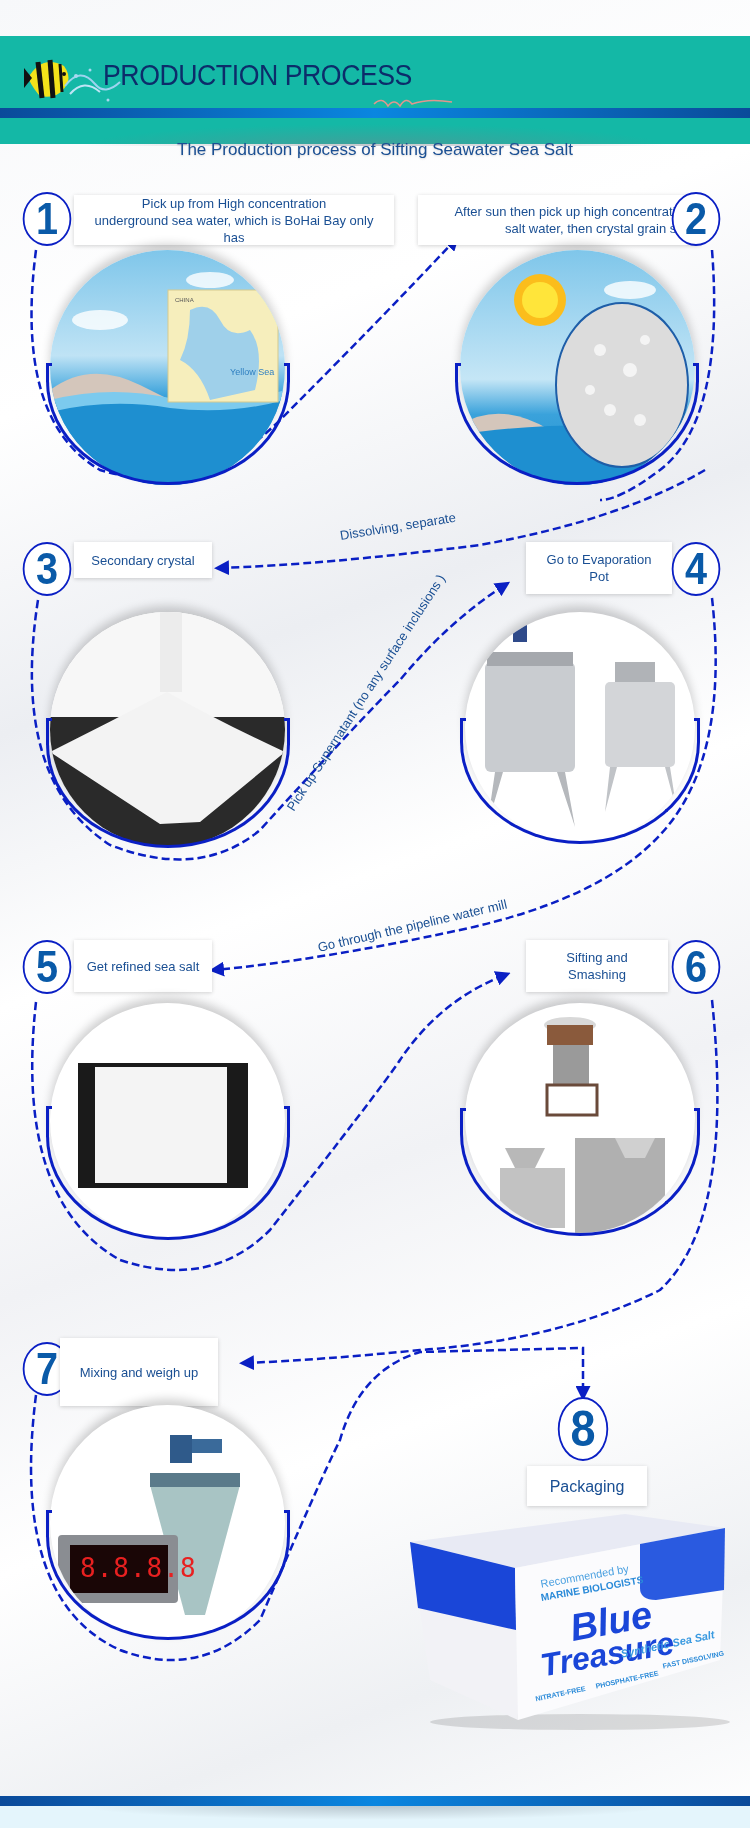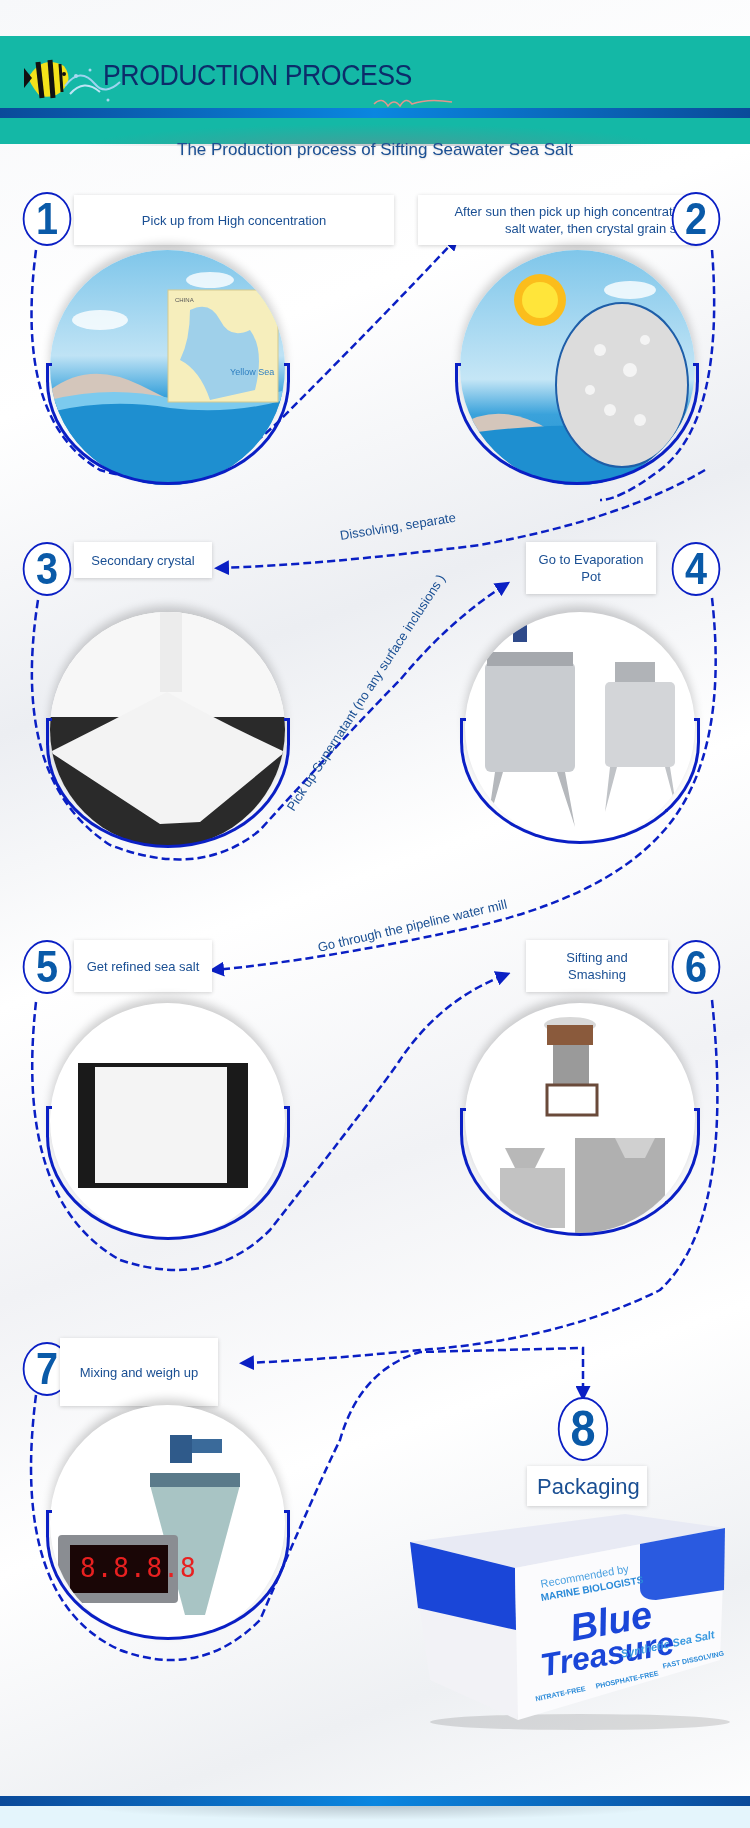--- a/index.html
+++ b/index.html
@@ -49,21 +49,21 @@
   }
   .label-box {
     position:absolute; background:#fff;
     box-shadow: 0 1px 4px rgba(0,0,0,0.18);
     color:#1a4f93; font-size:13px; line-height:17px;
     display:flex; flex-direction:column; justify-content:center;
     padding:0 10px;
     text-align:center;
   }
   .label-box.right { text-align:right; }
-  .label-box.center { text-align:center; font-size:22px; }
+  .label-box.center { text-align:center; font-size:16px; }
 
   .photo {
     position:absolute; border-radius:50%; overflow:hidden;
     box-shadow: 0 -6px 10px rgba(0,0,0,0.18);
     background:#fff;
   }
   .cup {
     position:absolute; border:3px solid #0a1fc4; border-top:none;
     border-radius:0 0 200px 200px / 0 0 170px 170px;
   }
@@ -129,20 +129,21 @@
 
     <path d="M712 1000 Q735 1220 660 1290 Q560 1340 420 1350 Q320 1360 245 1363" marker-end="url(#arr)"></path>
 
     <path d="M36 1395 Q10 1600 120 1650 Q200 1680 260 1620 Q320 1480 340 1440 Q360 1370 420 1352 L583 1348 L583 1395" marker-end="url(#arr)"></path>
   </g>
 </svg>
 
 <div class="num-circle" style="left:20px;top:192px">1</div>
 <div class="label-box" style="left:74px;top:195px;width:320px;height:50px">
   <span>Pick up from High concentration</span>
+  <span>underground sea water, which is BoHai Bay only has</span>
 </div>
 <div class="photo" style="left:50px;top:250px;width:235px;height:235px;background:linear-gradient(#7fc6ea 0%,#bfe3f5 45%,#3aa2db 62%,#1e8fd0 100%)">
   <svg width="235" height="235" viewBox="0 0 235 235">
     <ellipse cx="50" cy="70" rx="28" ry="10" fill="#fff" opacity="0.8"></ellipse>
     <ellipse cx="160" cy="30" rx="24" ry="8" fill="#fff" opacity="0.8"></ellipse>
     <path d="M0 140 Q40 110 90 135 L120 150 L0 160 Z" fill="#d4c6bb"></path>
     <path d="M0 152 Q60 140 120 150 Q180 160 235 145 L235 235 L0 235 Z" fill="#1e8fd0"></path>
     <path d="M0 150 Q60 135 120 148 Q180 158 235 140 L235 150 Q180 165 120 158 Q60 148 0 162 Z" fill="#7ccaee"></path>
     <rect x="118" y="40" width="110" height="112" fill="#f6eebc" stroke="#d5c98e"></rect>
     <path d="M140 60 Q160 50 170 70 Q180 90 200 80 Q215 100 205 140 L160 150 Q150 120 130 110 Q140 90 140 60 Z" fill="#9fd0ea"></path>
@@ -188,21 +189,21 @@
     <rect x="0" y="0" width="235" height="105" fill="#f7f7f7"></rect>
     <rect x="110" y="0" width="22" height="80" fill="#ececec"></rect>
     <rect x="0" y="105" width="235" height="130" fill="#2a2a2a"></rect>
     <path d="M0 140 Q60 110 117 80 Q170 110 235 140 L150 210 L110 212 Z" fill="#f3f3f3"></path>
   </svg>
 </div>
 <div class="cup" style="left:46px;top:718px;width:244px;height:130px"></div>
 
 <div class="path-label" style="left:290px;top:802px;transform:rotate(-57deg)">Pick up Supernatant (no any surface inclusions )</div>
 
-<div class="label-box" style="left:526px;top:542px;width:130px;height:52px">
+<div class="label-box" style="left:526px;top:542px;width:146px;height:52px">
   <span>Go to Evaporation Pot</span>
 </div>
 <div class="num-circle" style="left:669px;top:542px">4</div>
 <div class="photo" style="left:465px;top:612px;width:230px;height:230px">
   <svg width="230" height="230" viewBox="0 0 230 230">
     <rect x="48" y="0" width="14" height="30" fill="#2f4a8a"></rect>
     <rect x="20" y="50" width="90" height="110" rx="6" fill="#c9ccd0"></rect>
     <rect x="22" y="40" width="86" height="14" fill="#a5a8ad"></rect>
     <path d="M30 160 L22 215 L38 160 Z M100 160 L110 215 L92 160 Z" fill="#b5b8bc"></path>
     <rect x="140" y="70" width="70" height="85" rx="5" fill="#d3d5d8"></rect>

